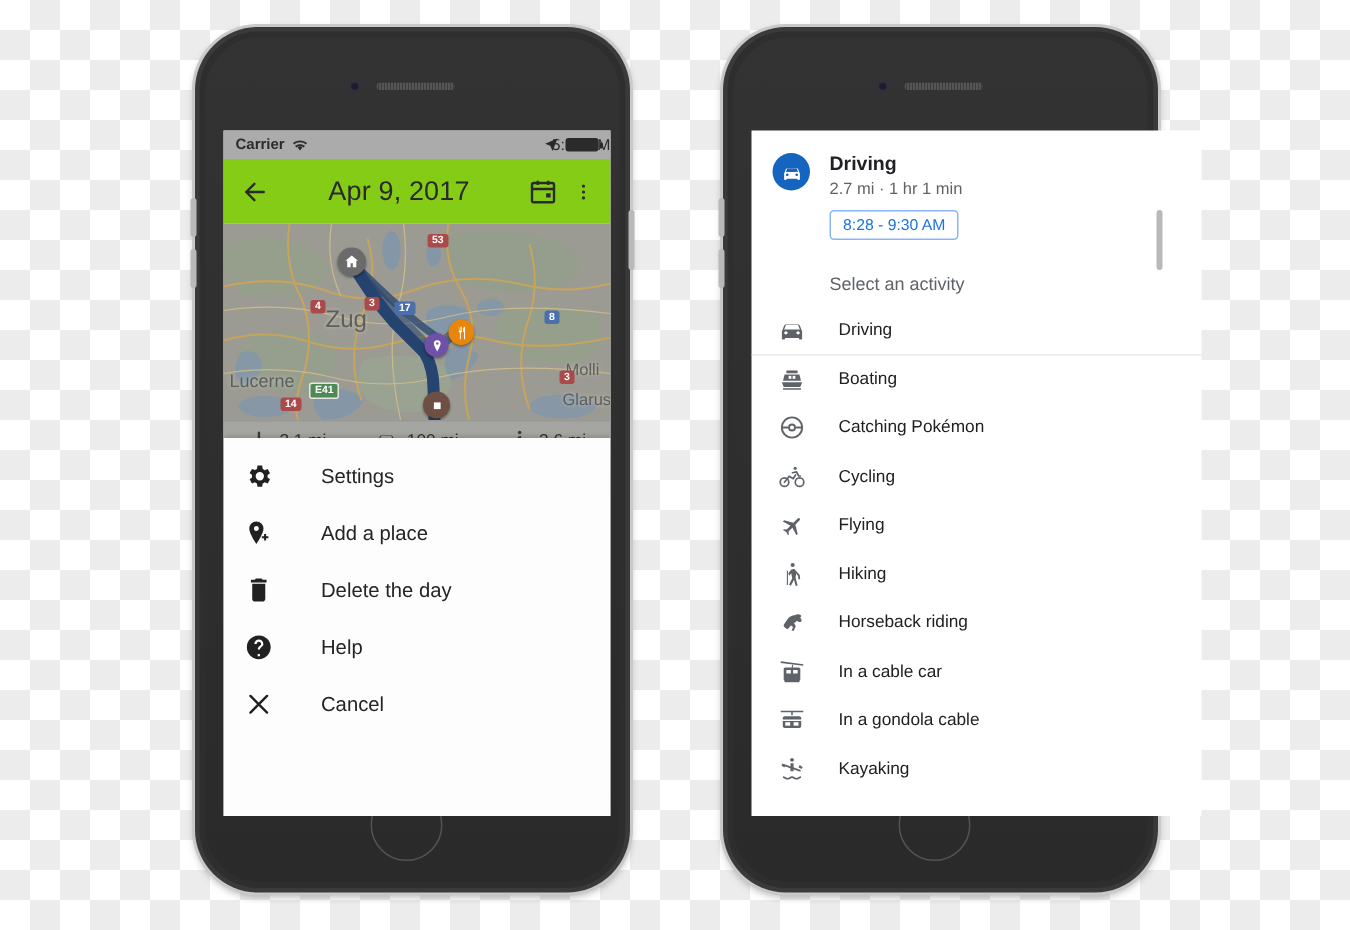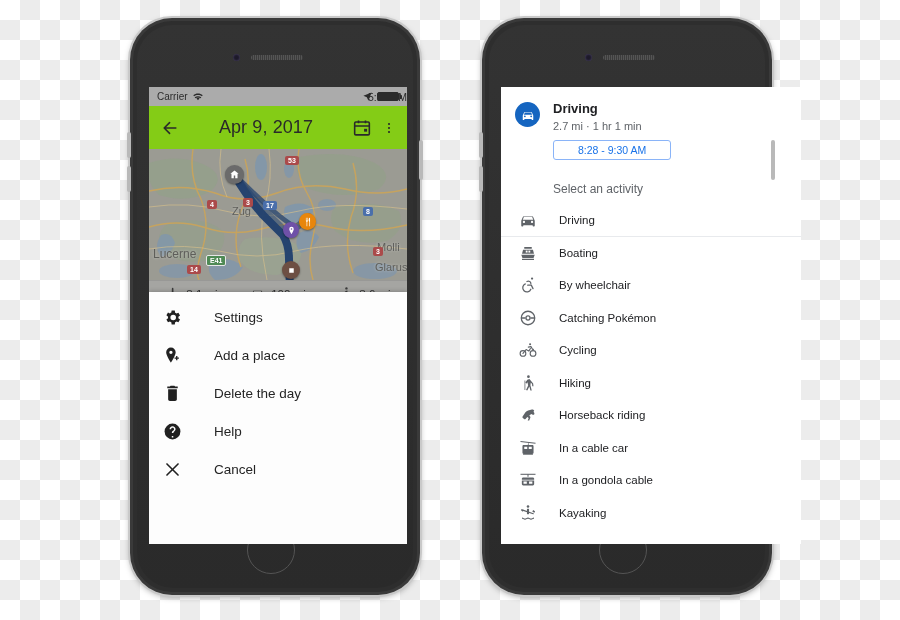--- a/index.html
+++ b/index.html
@@ -74,21 +74,21 @@
   .statusbar {
     height: 19px;
     background: #ababab;
     display: flex;
     align-items: center;
     padding: 0 8px;
     font-size: 10px;
     color: #2b2b2b;
     position: relative;
   }
-  .sb-left { display: flex; align-items: center; gap: 4px; }
+  .sb-left { display: flex; align-items: center; gap: 4px; font-weight: bold; }
   .sb-center {
     position: absolute; left: 0; right: 0;
     text-align: right; font-size: 10.5px; font-weight: 500;
   }
   .sb-right {
     margin-left: auto; display: flex; align-items: center; gap: 4px;
     position: relative; z-index: 2;
   }
   .battery {
     width: 22px; height: 9px;
@@ -196,21 +196,21 @@
     flex: none; margin-top: 1px;
   }
   .card-badge svg { width: 14px; height: 14px; color: #fff; }
   .card-title { font-size: 13px; color: #202124; font-weight: 600; }
   .card-sub { font-size: 11px; color: #5f6368; margin-top: 4px; }
   .time-chip {
     display: inline-block;
     margin-top: 8px;
     border: 1px solid #8ab4f8;
     border-radius: 3px;
-    padding: 3px 24px;
+    padding: 3px 8px;
     font-size: 10.5px;
     color: #1a73e8;
     cursor: pointer;
   }
   .select-label {
     font-size: 12px;
     color: #5f6368;
     padding: 22px 0 8px 52px;
   }
 
@@ -311,21 +311,21 @@
               <path d="M72 0 Q68 26 78 48"></path>
             </g>
 
             <g fill="none" stroke="#1f3f6e" stroke-linecap="round" stroke-linejoin="round" opacity=".95">
               <path d="M85 25 Q100 46 118 64 Q130 76 138 84 Q152 76 160 68" stroke-width="7" opacity=".55"></path>
               <path d="M85 25 Q98 48 114 66 Q126 78 134 86 Q140 96 140 110 L141 141" stroke-width="8"></path>
               <path d="M85 25 Q104 44 122 60 Q136 72 146 78" stroke-width="5" opacity=".75"></path>
             </g>
           </svg>
 
-          <div class="map-label" style="left:83px; top:56px; font-size:11px;">Zug</div>
+          <div class="map-label" style="left:68px; top:56px; font-size:16px;">Zug</div>
           <div class="map-label" style="left:4px; top:98px; font-size:12px;">Lucerne</div>
           <div class="map-label" style="left:228px; top:92px;">Molli</div>
           <div class="map-label" style="left:226px; top:112px;">Glarus</div>
 
           <div class="shield red" style="left:136px; top:7px;">53</div>
           <div class="shield red" style="left:58px; top:51px;">4</div>
           <div class="shield red" style="left:94px; top:49px;">3</div>
           <div class="shield blue" style="left:114px; top:52px;">17</div>
           <div class="shield blue" style="left:214px; top:58px;">8</div>
           <div class="shield red" style="left:224px; top:98px;">3</div>
@@ -456,47 +456,46 @@
 
           <div class="act-item">
             <svg class="act-icon" viewBox="0 0 24 24">
               <path fill="currentColor" d="M7 4h10v2.4H7zM5.4 7.6h13.2L20 13H4zM3 14.4h18l-1.6 4.2H4.6zM4 19.8h16v1.4H4z"></path>
               <rect x="9" y="8.8" width="2.4" height="2.6" fill="#fff"></rect>
               <rect x="12.6" y="8.8" width="2.4" height="2.6" fill="#fff"></rect>
             </svg>
             <span class="act-label">Boating</span>
           </div>
 
-          <div class="act-item">
-            <svg class="act-icon" viewBox="0 0 24 24">
-              <circle cx="17.4" cy="3.4" r="1.5" fill="currentColor"></circle>
-              <path fill="none" stroke="currentColor" stroke-width="1.7" stroke-linecap="round" d="M10.6 7.4c2.6-1.4 5.2.4 5.2 2.6M8.4 10.5a5.6 5.6 0 107.4 7.2M11.6 12.2h4.8l2.3 4.6"></path>
-            </svg>
-            <span class="act-label">By wheelchair</span>
-          </div>
 
           <div class="act-item">
             <svg class="act-icon" viewBox="0 0 24 24">
               <circle cx="12" cy="12" r="9" fill="none" stroke="currentColor" stroke-width="1.7"></circle>
               <path stroke="currentColor" stroke-width="1.7" d="M3.3 12h5.4M15.3 12h5.4"></path>
               <circle cx="12" cy="12" r="2.7" fill="none" stroke="currentColor" stroke-width="1.7"></circle>
             </svg>
             <span class="act-label">Catching Pokémon</span>
           </div>
 
           <div class="act-item">
             <svg class="act-icon" viewBox="0 0 24 24">
               <circle cx="5.3" cy="16.6" r="3.8" fill="none" stroke="currentColor" stroke-width="1.5"></circle>
               <circle cx="18.7" cy="16.6" r="3.8" fill="none" stroke="currentColor" stroke-width="1.5"></circle>
               <circle cx="14.8" cy="4.3" r="1.4" fill="currentColor"></circle>
               <path fill="none" stroke="currentColor" stroke-width="1.5" stroke-linecap="round" stroke-linejoin="round" d="M5.3 16.6l4.2-5.3 3.6 2.2 2.1-3.4M12.4 8.2l3.6-.7 2 3.6h1.3"></path>
             </svg>
             <span class="act-label">Cycling</span>
           </div>
 
+          <div class="act-item">
+            <svg class="act-icon" viewBox="0 0 24 24">
+              <path fill="currentColor" d="M21.3 15.7v-1.6l-7.4-4.4V4.6c0-.9-.4-1.5-1.2-1.5s-1.2.6-1.2 1.5v5.1L4.1 14v1.6l7.4-2.2v4.9l-2 1.4v1.2l3.2-.9 3.2.9v-1.2l-2-1.4v-4.9z" transform="rotate(45 12 12)"></path>
+            </svg>
+            <span class="act-label">Flying</span>
+          </div>
 
           <div class="act-item">
             <svg class="act-icon" viewBox="0 0 24 24">
               <circle cx="12.6" cy="3.6" r="1.8" fill="currentColor"></circle>
               <path fill="currentColor" d="M13.9 6.8l-2.8.9-2.4 3.4.9 2 1.7-2.2.9 4.4-2.8 5.9 1.6.8 2.8-5.3 1.4 5.4h1.8l-1.8-7.2.5-3.7 1.7 2.2.3 2.9h1.6l-.4-3.8zM7.4 8.6v12.8h1V8.6z"></path>
             </svg>
             <span class="act-label">Hiking</span>
           </div>
 
           <div class="act-item">

